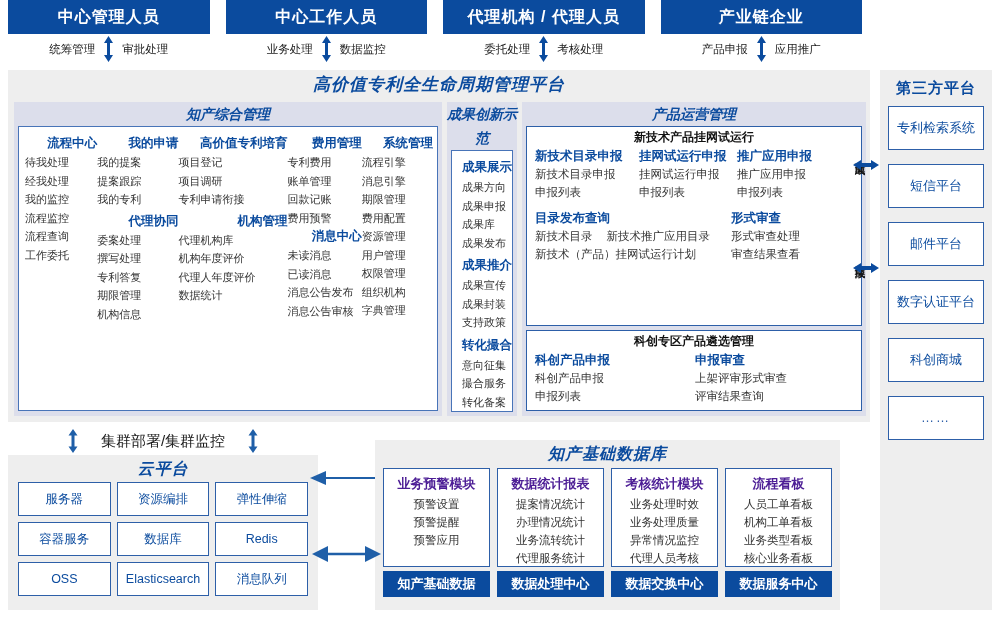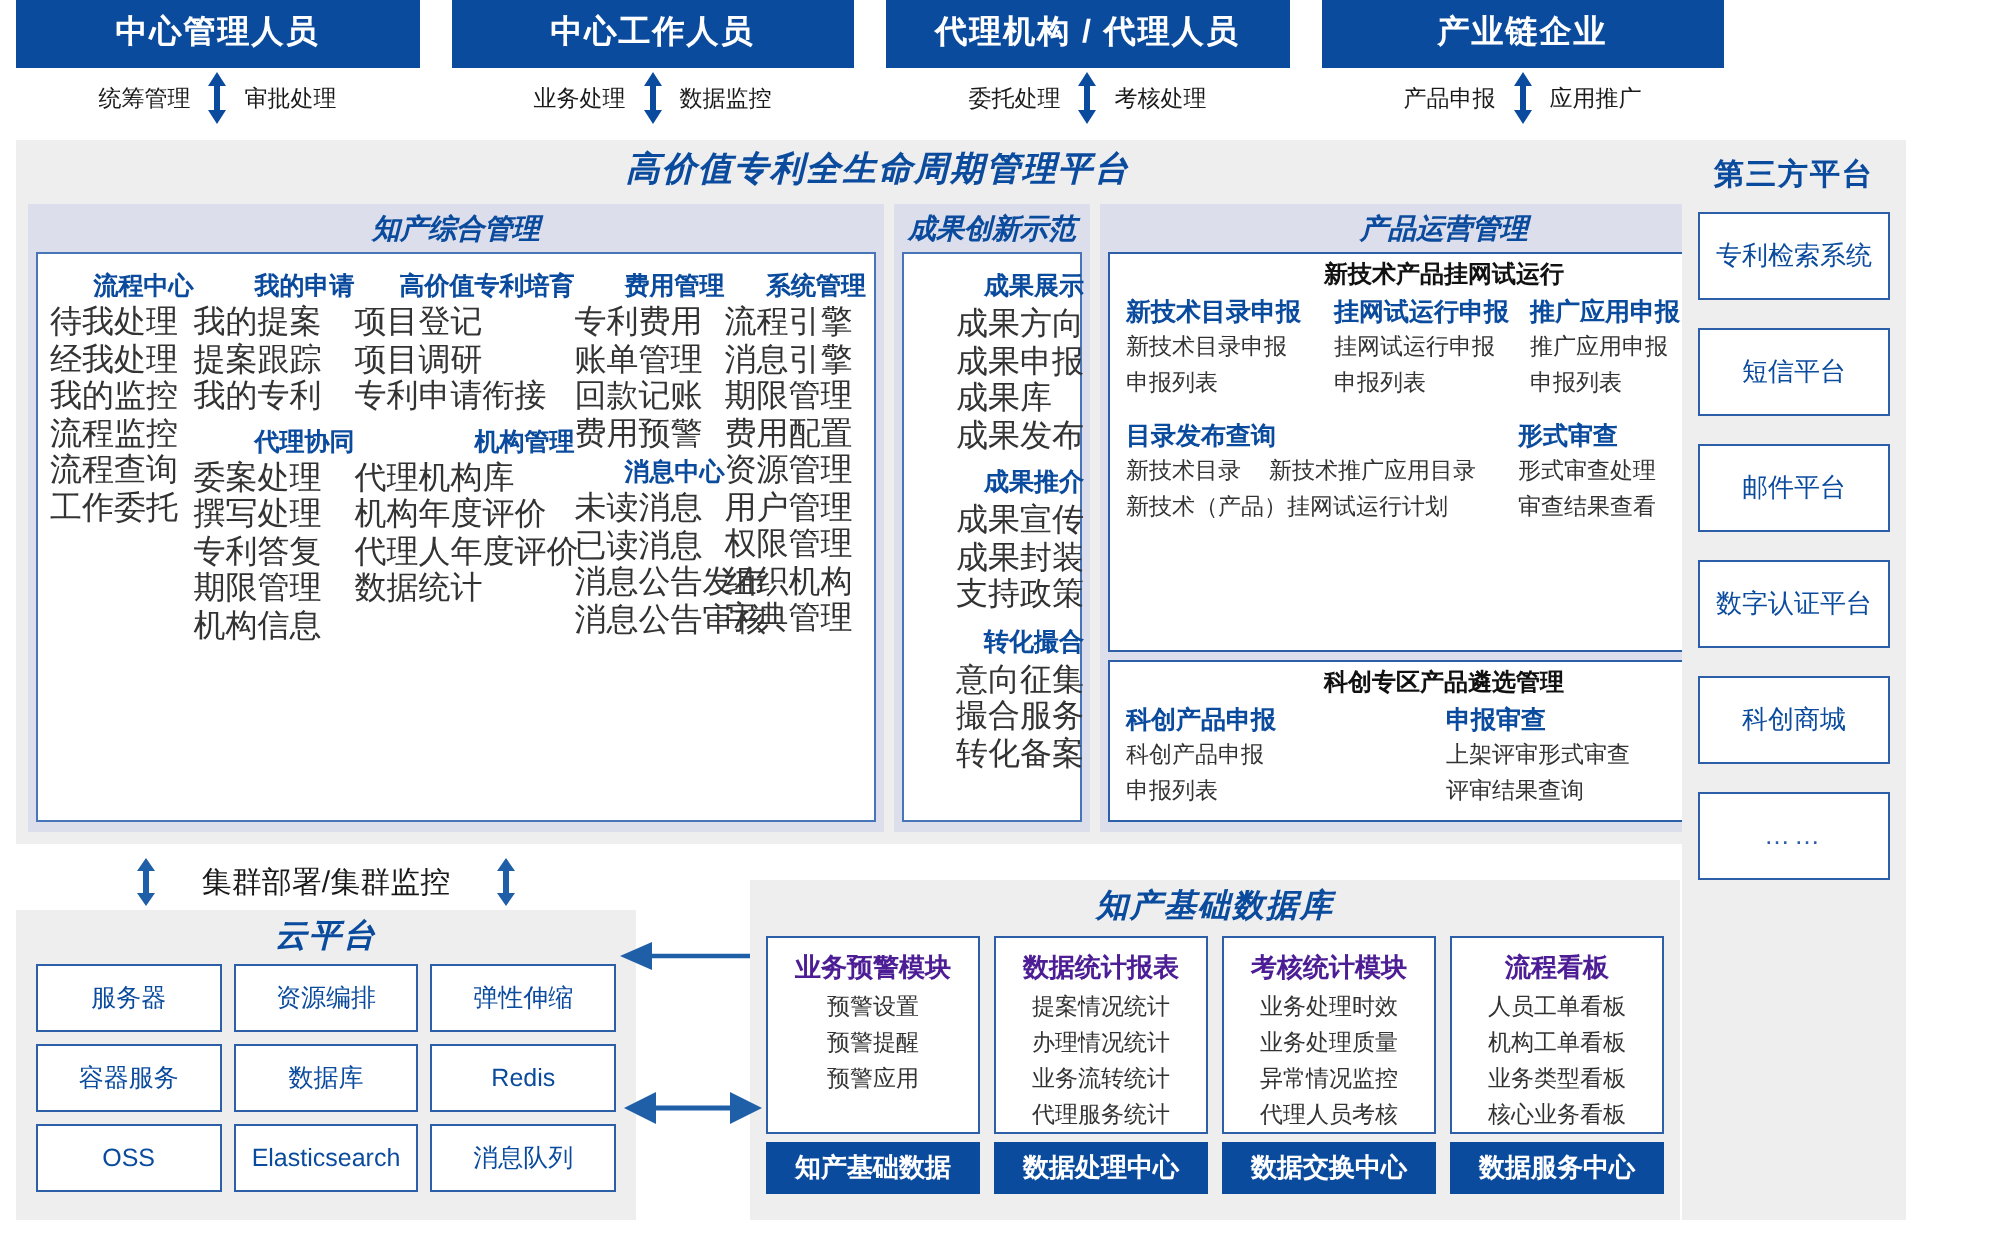--- a/index.html
+++ b/index.html
@@ -41,47 +41,47 @@
     text-align: center; font-size: 14px; font-weight: bold; font-style: italic;
     color: #0b4b9e; line-height: 24px;
   }
   .group-body { flex: 1 1 auto; margin: 0 4px 5px 4px; background: #ffffff; border: 1.5px solid #4874b8; }
 
   
   .colset { display: flex; padding: 7px 4px 4px 6px; }
   .col { display: flex; flex-direction: column; }
   .colhead { font-size: 12.5px; font-weight: bold; color: #0b4b9e; line-height: 19px; white-space: nowrap; text-align: right; }
   .colhead.sp { margin-top: 3px; }
-  .item { font-size: 16px; color: #333333; line-height: 18.5px; white-space: nowrap; }
+  .item { font-size: 11px; color: #333333; line-height: 18.5px; white-space: nowrap; }
 
   
   .c1 { width: 73px; } .c2 { width: 82px; } .c3 { width: 110px; }
   .c4 { width: 75px; } .c5 { width: 72px; }
 
   
   .g2 .colset { padding: 6px 0 0 10px; }
   .g2 .colhead { font-size: 12.5px; line-height: 21px; }
-  .g2 .item { line-height: 18.5px; margin-left: 16px; }
+  .g2 .item { line-height: 18.5px; }
 
   
   .g3 .group-body { background: transparent; border: 0; margin: 0 4px 5px 4px; display: flex; flex-direction: column; gap: 4px; }
   .subbox { background: #ffffff; border: 1.5px solid #2d5fa8; }
   .subbox-title { text-align: center; font-size: 12px; font-weight: bold; color: #111111; line-height: 21px; }
   .sb-cols { display: flex; padding: 0 6px 5px 8px; }
   .sb-col { display: flex; flex-direction: column; }
   .w1 { width: 104px; } .w2 { width: 98px; } .w3 { width: 96px; }
   .wa { width: 196px; } .wb { width: 96px; }
   .ww1 { width: 120px; } .ww2 { width: 160px; margin-left: 40px; }
   .sb-head { font-size: 12.5px; font-weight: bold; color: #0b4b9e; line-height: 17px; white-space: nowrap; }
   .sb-item { font-size: 11.5px; color: #333333; line-height: 18px; white-space: nowrap; }
   .sb-item.two { display: flex; gap: 14px; }
 
   
   .third {
-    position: absolute; left: 841px; top: 70px; width: 112px; height: 540px;
+    position: absolute; left: 880px; top: 70px; width: 112px; height: 540px;
     background: #eeeeee;
   }
   .third-title {
     text-align: center; font-size: 15px; font-weight: bold; color: #0b4b9e;
     line-height: 36px; letter-spacing: 1px;
   }
   .third-list { padding: 0 8px; display: flex; flex-direction: column; gap: 14px; }
   .third-item {
     border: 1.5px solid #2d5fa8; background: #ffffff; color: #0b4b9e;
     font-size: 13px; text-align: center; line-height: 42px; height: 44px;

